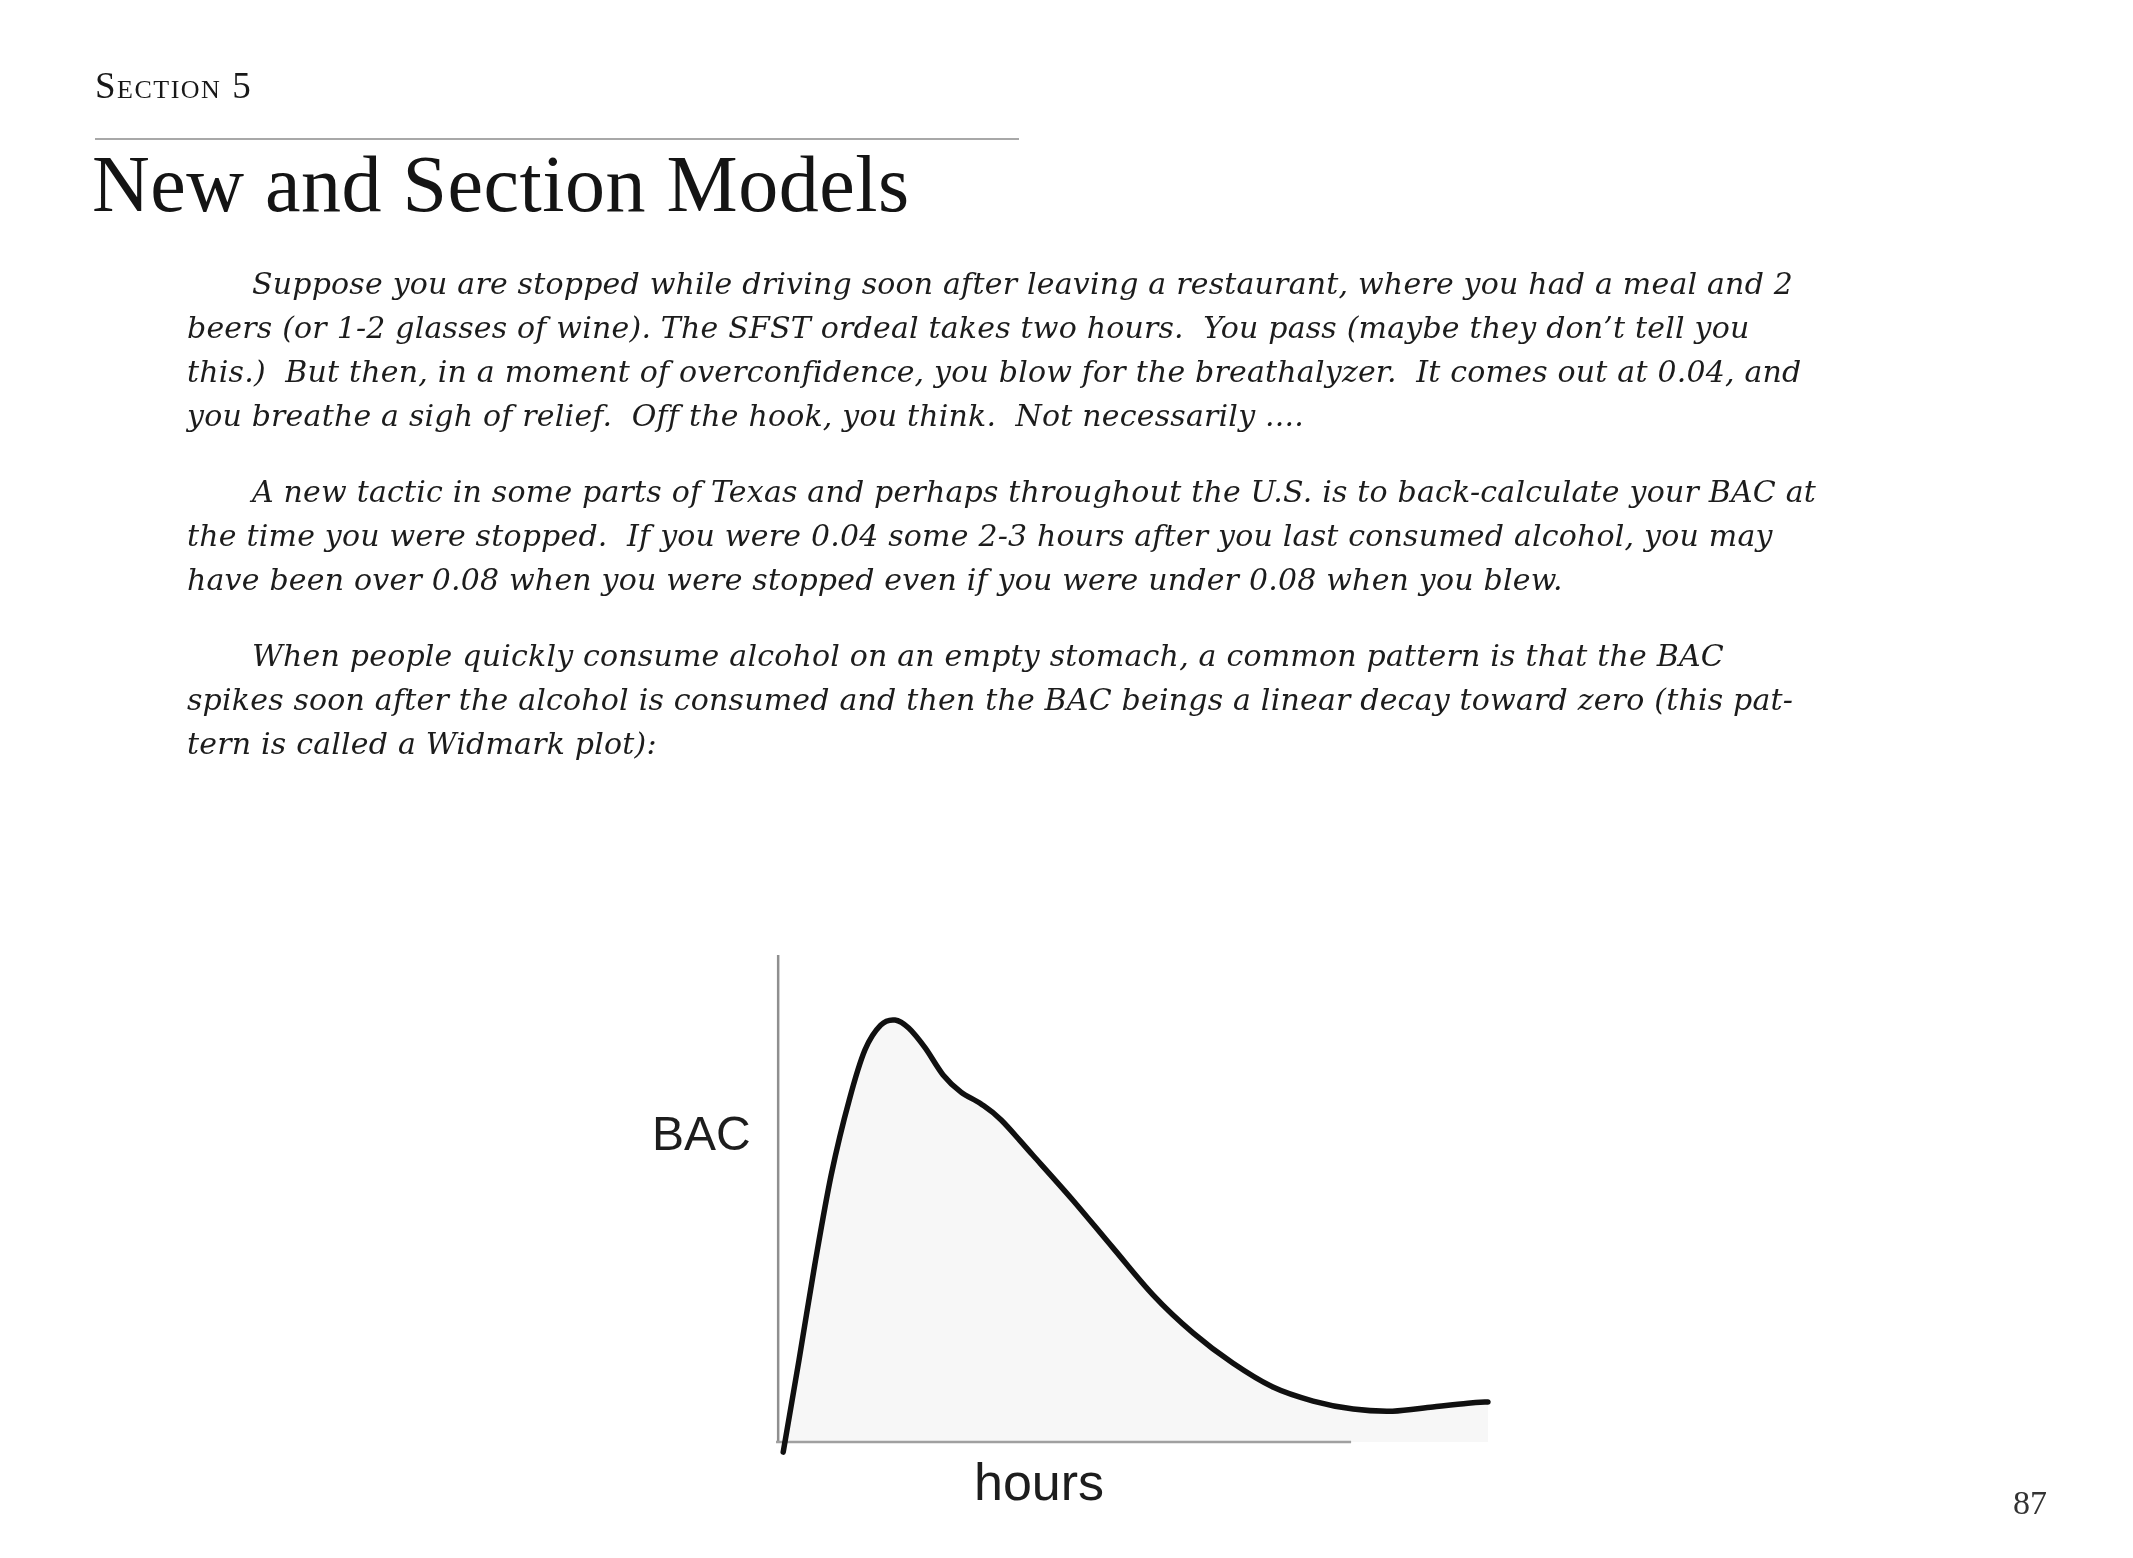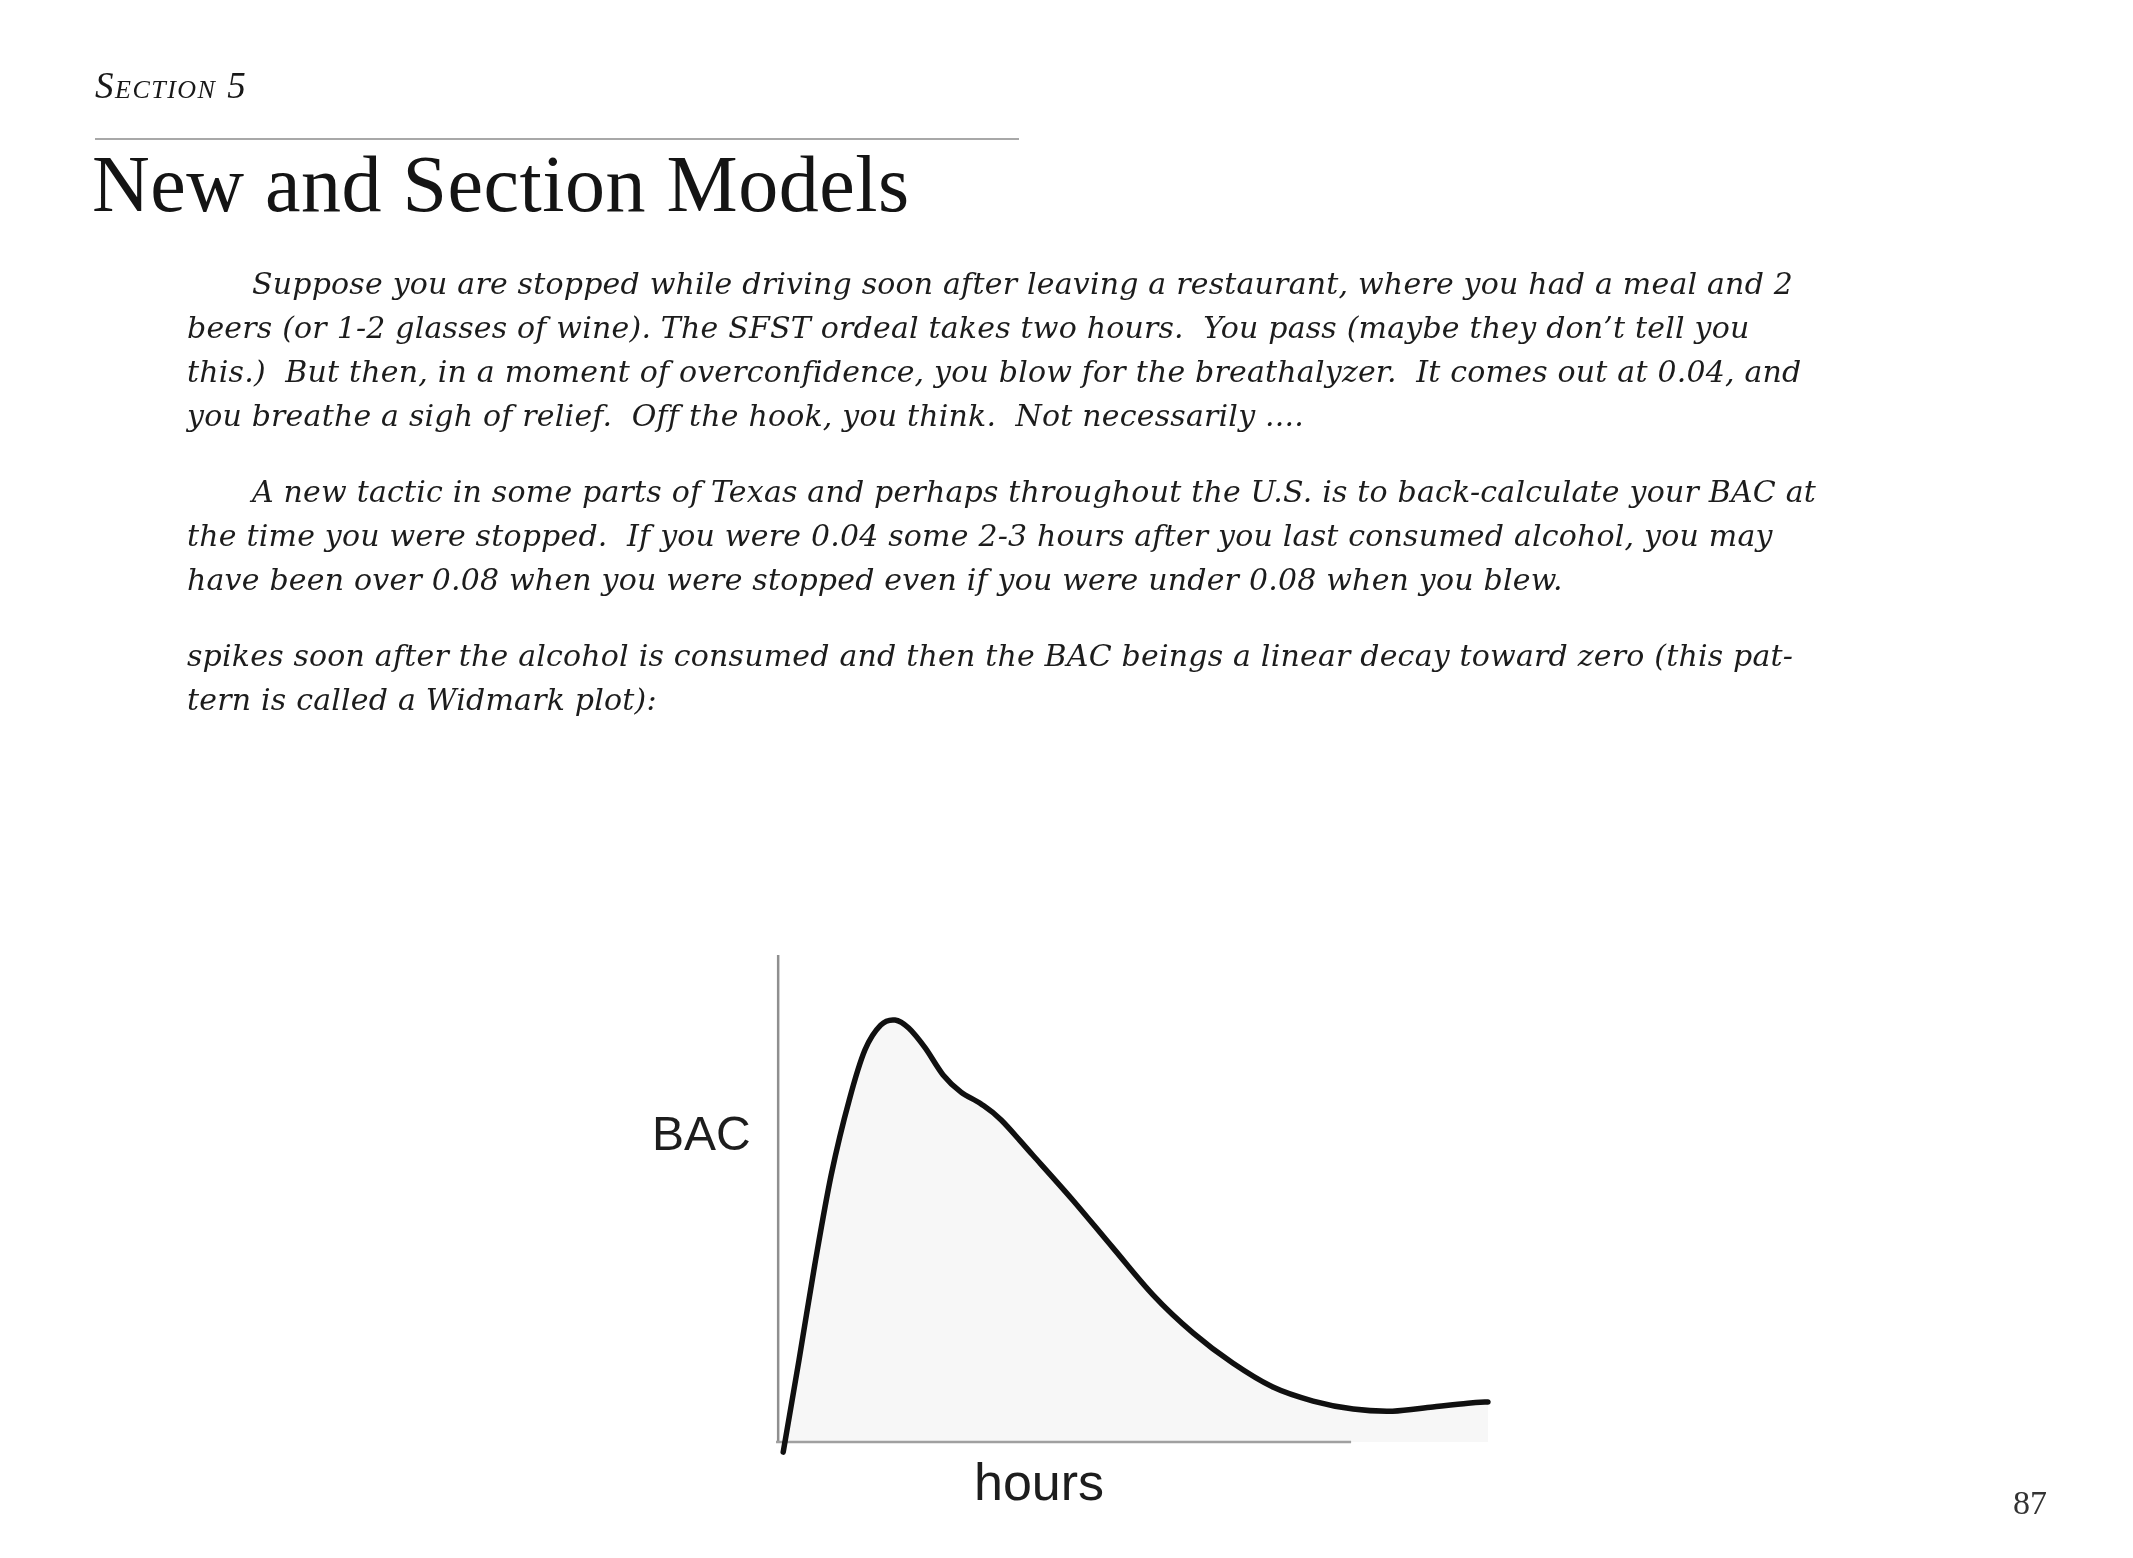--- a/index.html
+++ b/index.html
@@ -14,21 +14,20 @@
   }
   .section-label {
     position: absolute;
     left: 95px;
     top: 64px;
     font-family: "Liberation Serif", serif;
     font-variant: small-caps;
     font-size: 37px;
     letter-spacing: 1.5px;
     color: #181818;
-    font-style: italic;
   }
   .section-rule {
     position: absolute;
     left: 95px;
     top: 138px;
     width: 924px;
     height: 2px;
     background: #a8a8a8;
   }
   .page-title {
@@ -112,20 +111,21 @@
       <div class="line">beers (or 1-2 glasses of wine). The SFST ordeal takes two hours.  You pass (maybe they don’t tell you</div>
       <div class="line">this.)  But then, in a moment of overconfidence, you blow for the breathalyzer.  It comes out at 0.04, and</div>
       <div class="line">you breathe a sigh of relief.  Off the hook, you think.  Not necessarily ....</div>
     </div>
     <div class="paragraph">
       <div class="line indent">A new tactic in some parts of Texas and perhaps throughout the U.S. is to back-calculate your BAC at</div>
       <div class="line">the time you were stopped.  If you were 0.04 some 2-3 hours after you last consumed alcohol, you may</div>
       <div class="line">have been over 0.08 when you were stopped even if you were under 0.08 when you blew.</div>
     </div>
     <div class="paragraph">
+      <div class="line indent">When people quickly consume alcohol on an empty stomach, a common pattern is that the BAC</div>
       <div class="line">spikes soon after the alcohol is consumed and then the BAC beings a linear decay toward zero (this pat-</div>
       <div class="line">tern is called a Widmark plot):</div>
     </div>
   </div>
 
   <div class="figure">
     <span class="y-axis-label">BAC</span>
     <svg class="chart-svg" width="760" height="520" viewBox="0 0 760 520">
       <path id="curve-fill" stroke="none" d="M 35.2 512.1 C 37.8 496.8, 45.7 451.3, 51.0 420.1 C 56.2 389.0, 61.4 356.1, 66.7 325.2 C 72.1 294.3, 77.5 262.4, 83.2 234.9 C 89.0 207.4, 95.5 181.0, 101.2 160.2 C 106.8 139.4, 111.7 122.5, 116.9 110.0 C 122.2 97.4, 127.7 90.1, 132.7 85.1 C 137.7 80.1, 142.4 79.5, 147.0 80.0 C 151.7 80.5, 155.6 83.4, 160.7 88.0 C 165.7 92.7, 171.4 100.0, 177.2 107.9 C 182.9 115.7, 189.1 127.5, 195.1 134.9 C 201.1 142.2, 206.7 147.3, 213.0 152.2 C 219.3 157.0, 226.4 159.3, 233.1 164.0 C 239.8 168.6, 244.6 171.5, 253.2 180.0 C 261.8 188.5, 272.8 201.7, 284.7 215.0 C 296.7 228.4, 311.5 244.7, 324.9 260.2 C 338.2 275.7, 351.6 292.1, 365.0 307.9 C 378.4 323.7, 391.8 340.9, 405.2 355.1 C 418.5 369.4, 432.0 381.8, 445.3 393.1 C 458.6 404.4, 471.5 414.1, 484.7 423.1 C 498.0 432.1, 511.5 440.8, 524.9 447.1 C 538.3 453.5, 551.7 457.4, 565.1 461.1 C 578.4 464.7, 591.9 467.4, 605.2 469.1 C 618.5 470.8, 631.4 471.5, 644.6 471.2 C 657.9 470.8, 672.2 468.3, 684.8 467.0 C 697.3 465.6, 710.7 464.0, 719.9 463.2 C 729.1 462.3, 736.7 462.1, 740.0 461.9 L 740.0 502 L 35.2 502 Z" fill="#f7f7f7"></path>
       <line id="y-axis-line" stroke-width="2.5" x1="30.17" x2="30.17" y1="15.0" y2="502" stroke="#8f8f8f"></line>

